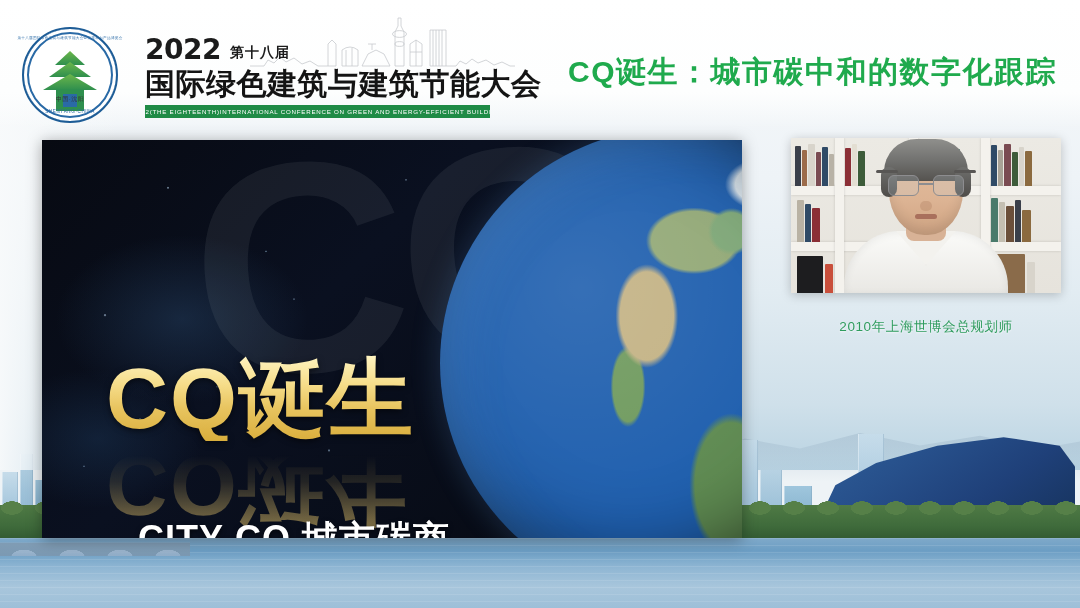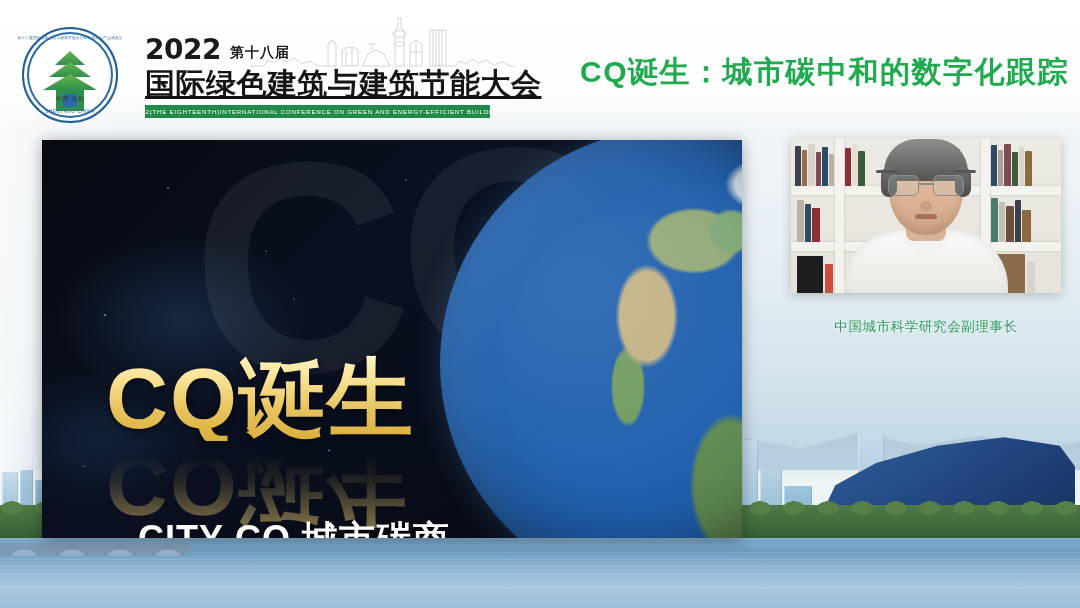--- a/index.html
+++ b/index.html
@@ -133,38 +133,38 @@
     font-family:"DejaVu Sans",sans-serif;
     font-size:28px; font-weight:bold; color:#1b1b1b; letter-spacing:-.5px; line-height:1;
   }
   #edition-cn {
     font-size:14px; font-weight:bold; color:#1b1b1b; letter-spacing:1px;
     padding-bottom:2px;
   }
   #conf-name-cn {
     margin-top:4px;
     font-size:30px; font-weight:bold; color:#141414; letter-spacing:.5px;
-    white-space:nowrap; line-height:1.05;text-decoration:underline;
+    white-space:nowrap; line-height:1.05;
   }
   #conf-name-en-bar {
     margin-top:5px; width:345px; height:13px;
     background:#1f8b46;
     display:flex; align-items:center; justify-content:center;
     overflow:hidden;
   }
   #conf-name-en {
     font-size:6.2px; color:#ffffff; letter-spacing:.75px; white-space:nowrap;
     font-family:"Liberation Sans",sans-serif;
   }
   #skyline-art {
     position:absolute; left:250px; top:14px; width:265px; height:56px;
     opacity:.55;
   }
   #talk-title {
-    position:absolute; left:580px; top:52px;
+    position:absolute; left:568px; top:52px;
     font-size:30px; font-weight:bold; color:#1faa4d; letter-spacing:1.5px;
     white-space:nowrap;
   }
 
   
   #slide {
     position:absolute; left:42px; top:140px; width:700px; height:398px; z-index:4;
     background:#05070d; overflow:hidden;
     box-shadow:0 2px 14px rgba(0,0,0,.35);
   }
@@ -491,14 +491,14 @@
       <div class="lens l"></div>
       <div class="bridge-g"></div>
       <div class="lens r"></div>
     </div>
     <div class="cam-nose"></div>
     <div class="cam-mouth"></div>
   </div>
 </div>
 
 <div id="speaker-info">
-  <div class="speaker-line">中国城市科学研究会副理事长</div>
+  <div class="speaker-line">2010年上海世博会总规划师</div>
 </div>
 
 </body></html>

